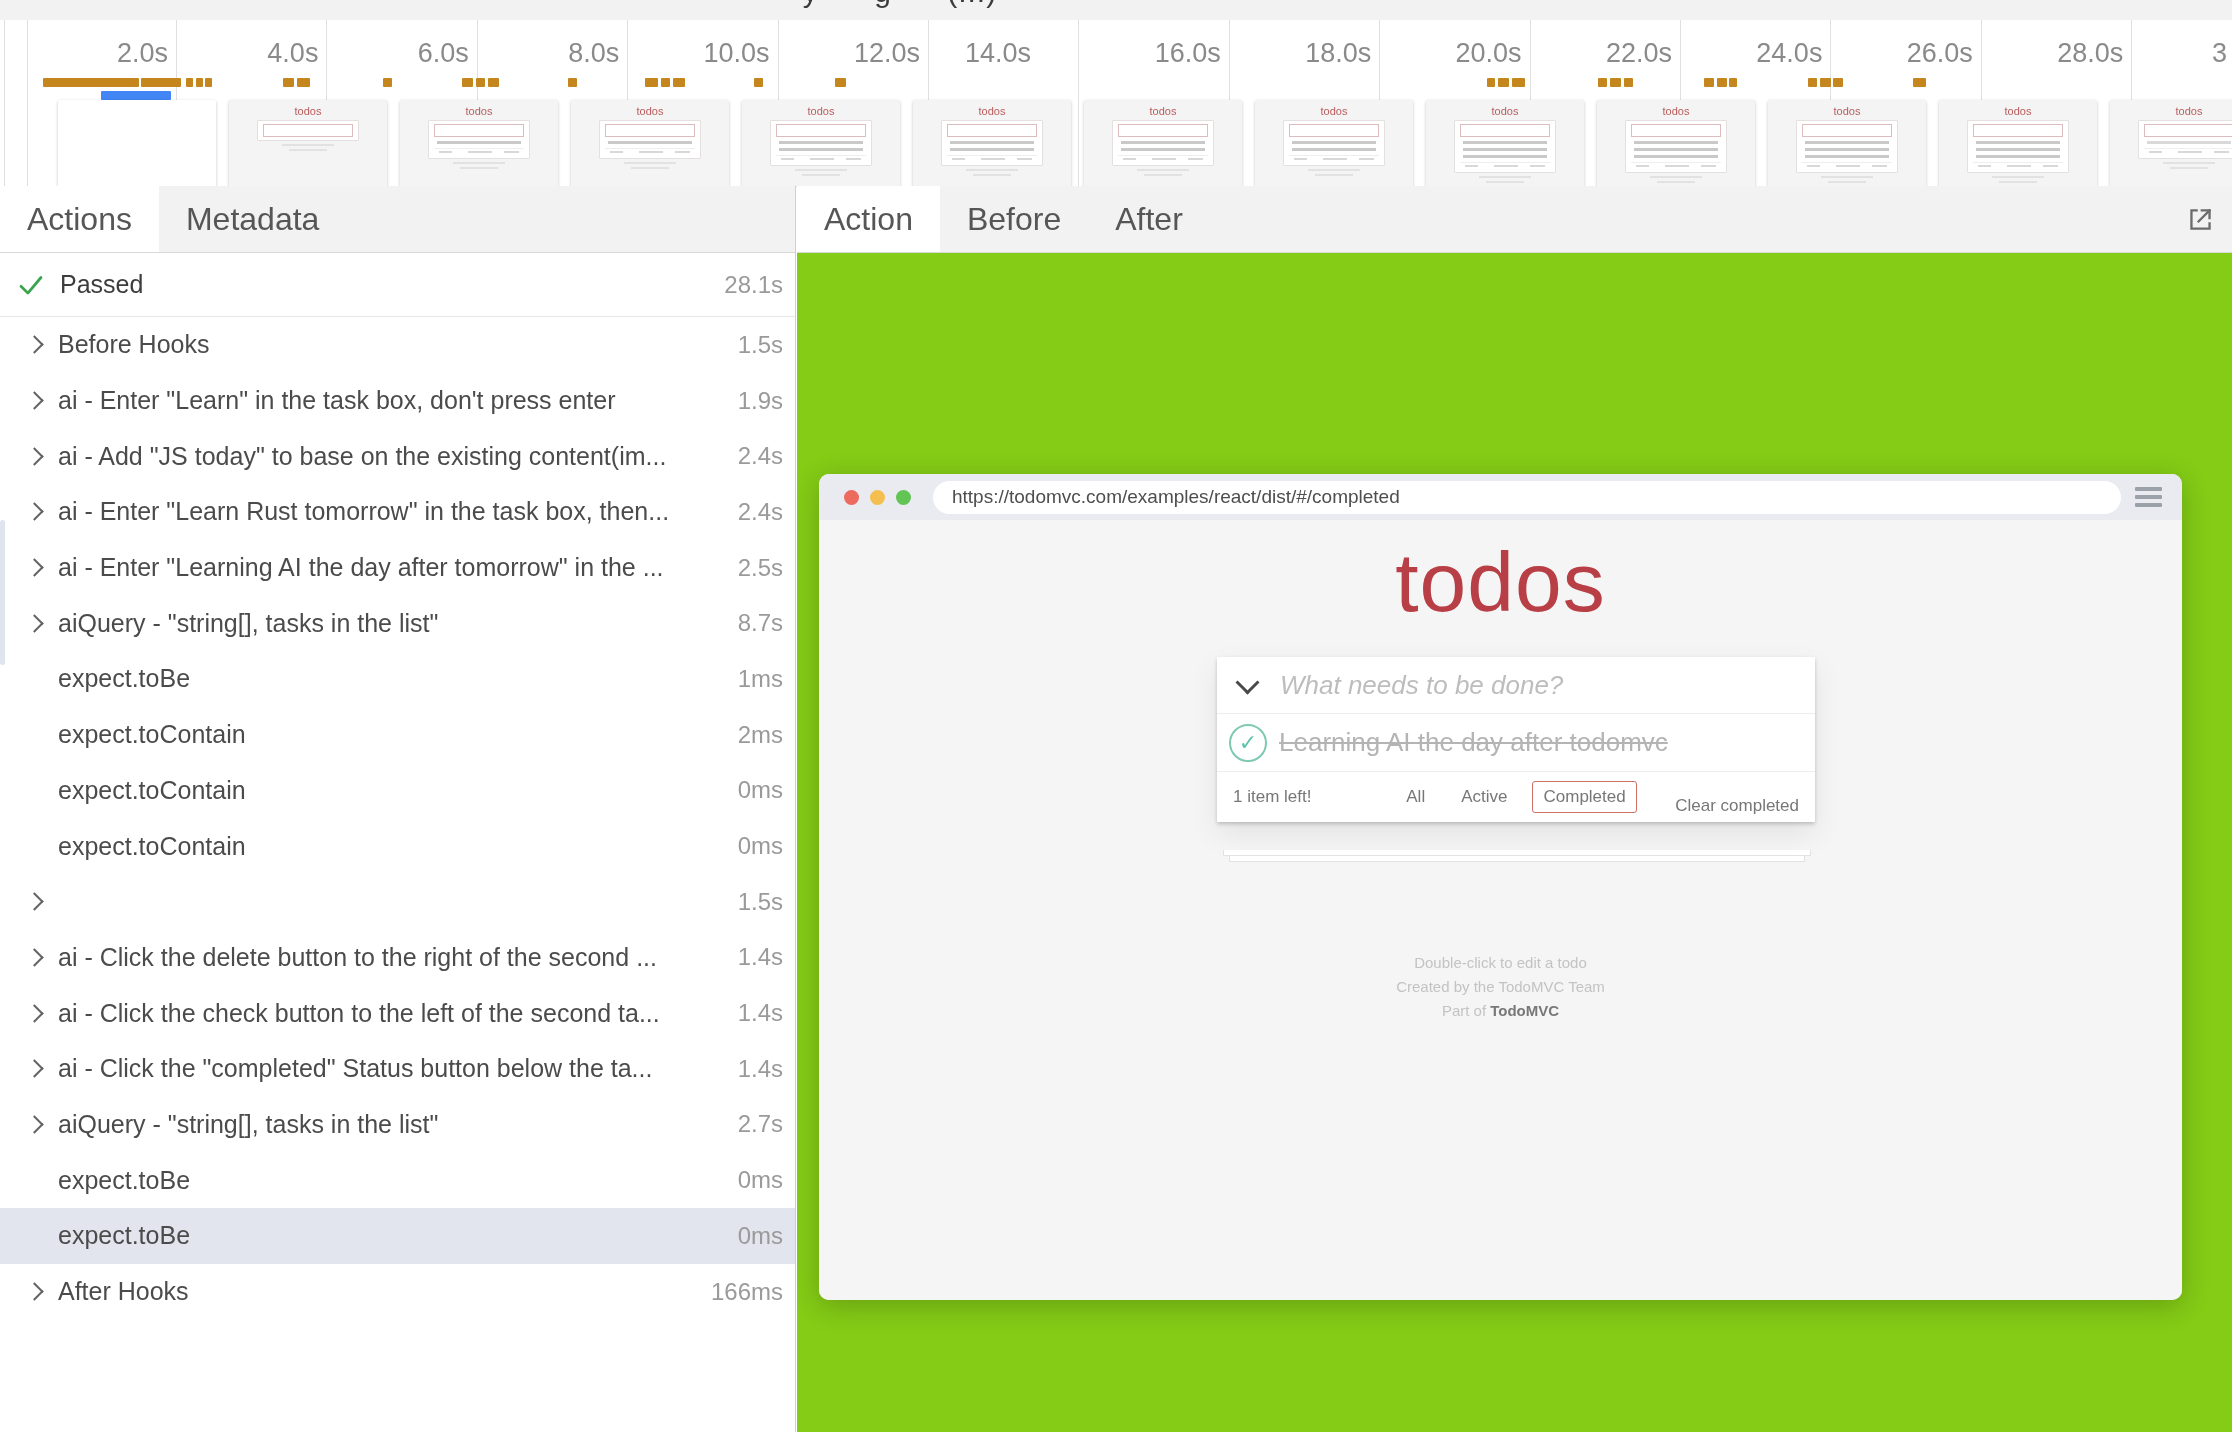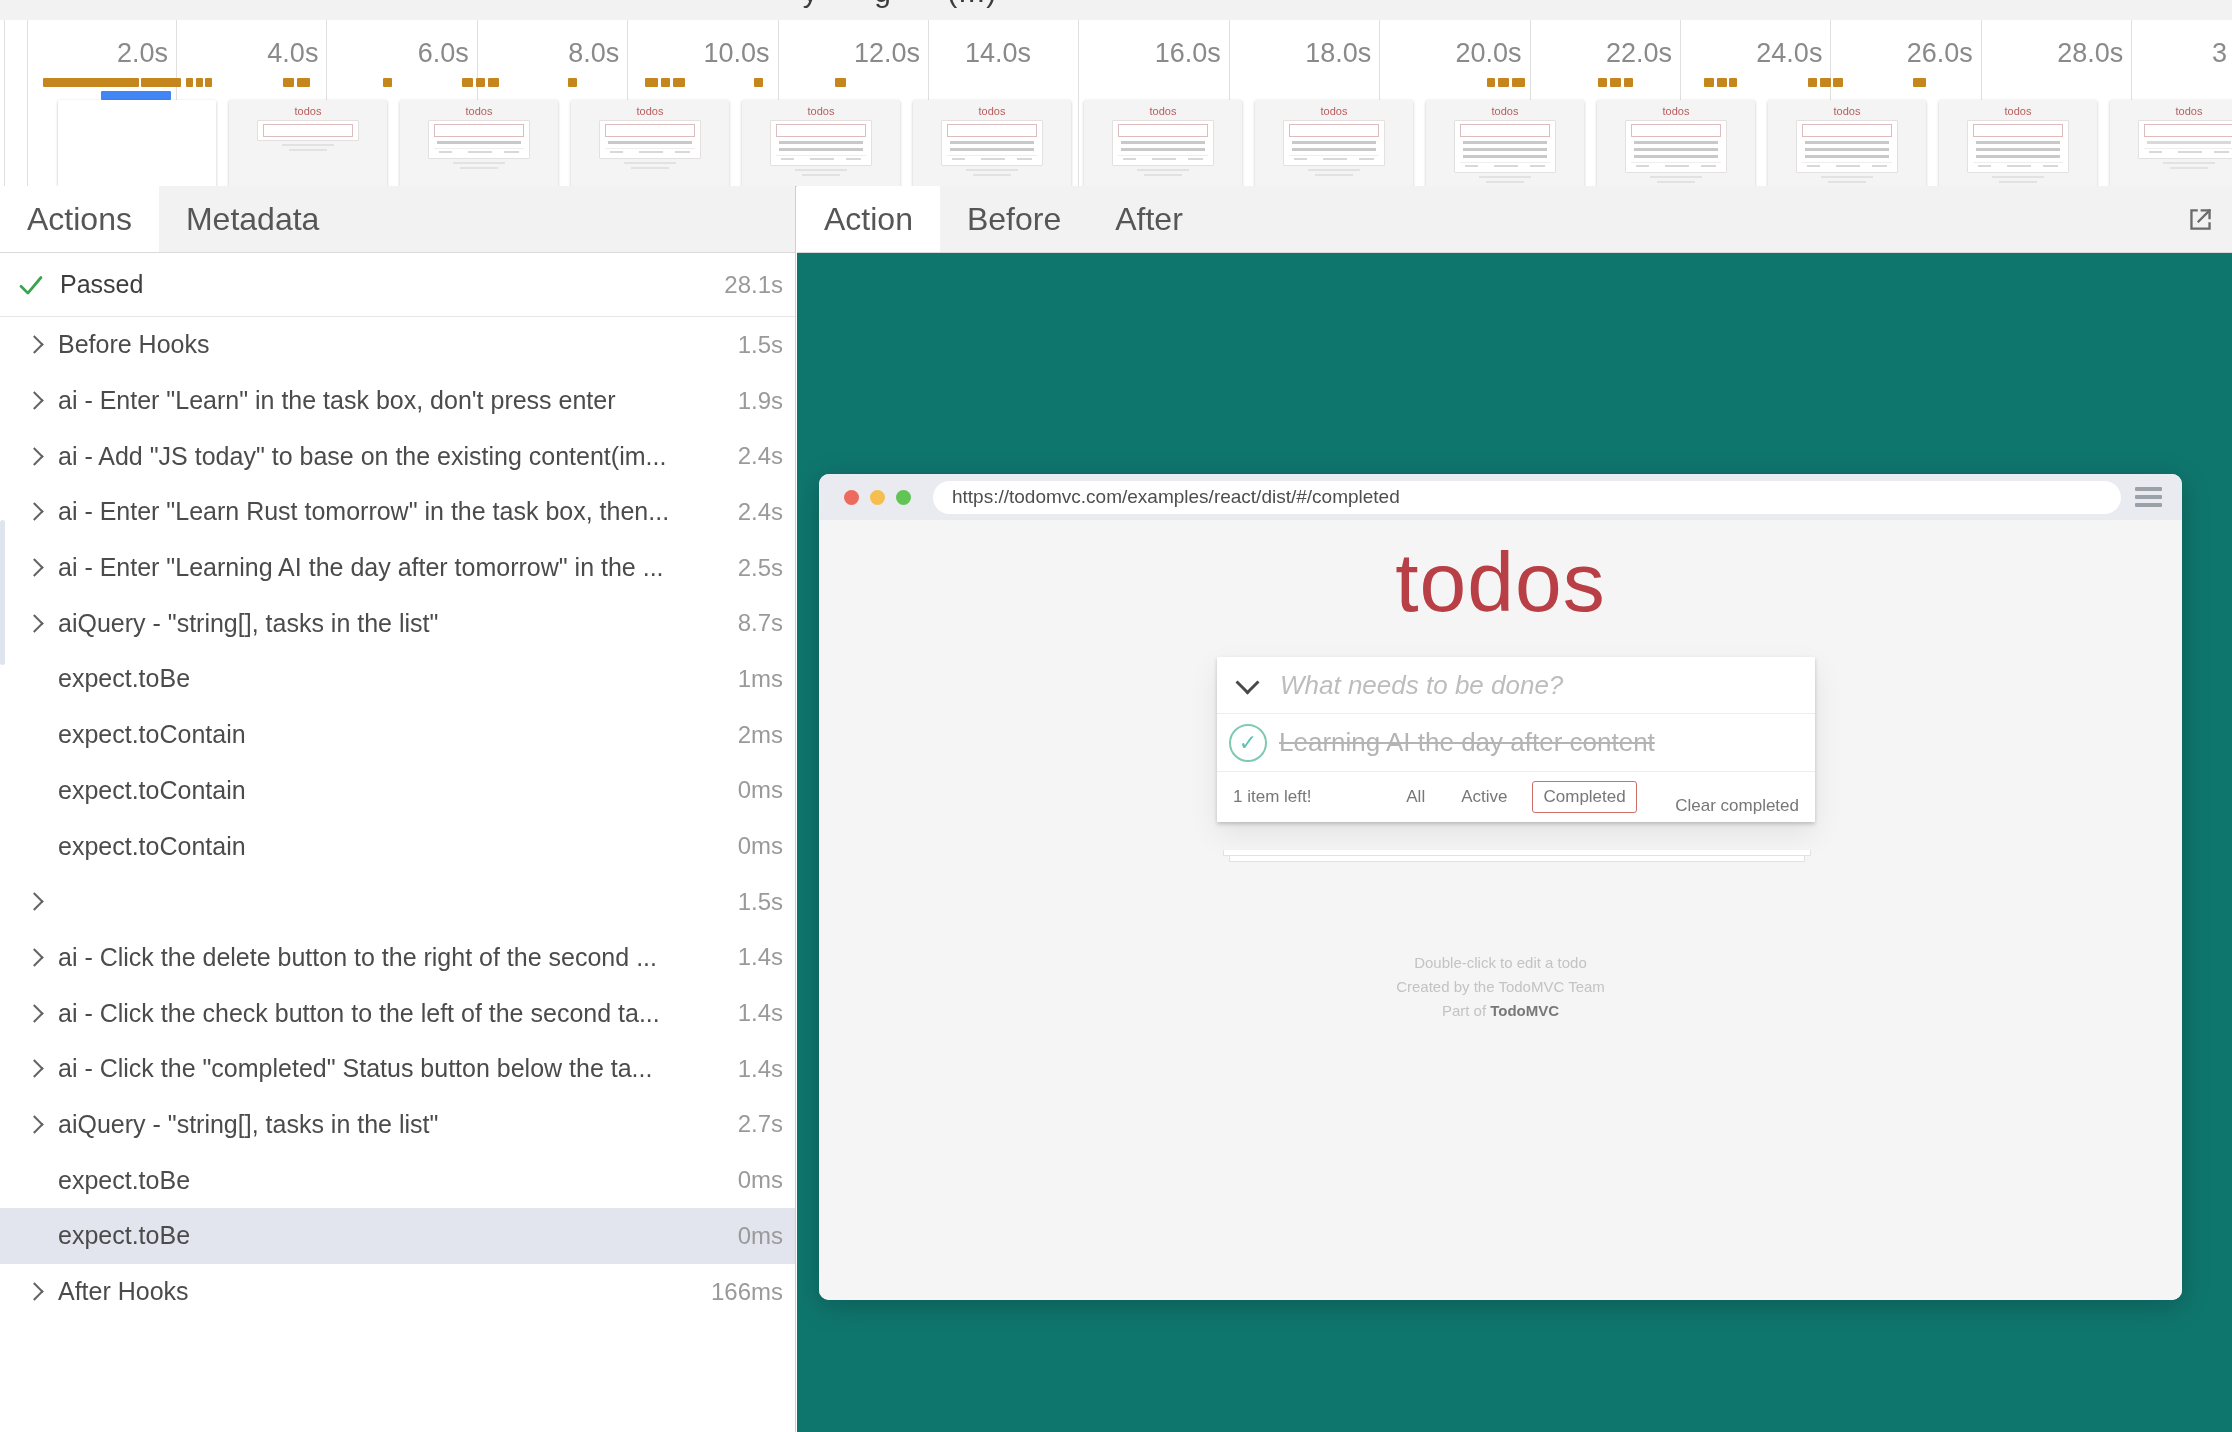--- a/index.html
+++ b/index.html
@@ -26,21 +26,21 @@
   .mini-input{margin:3px 5px 0 5px;height:11px;background:#fff;border:1px solid #dcbcbc;}
   .mini-item{margin:4px 8px 0 8px;height:3px;background:#c9c9c9;}
   .mini-item.struck{background:#d9d9d9;}
   .mini-bar{margin:4px 5px 0 5px;height:6px;border-top:1px solid #eee;position:relative;}
   .mini-bar i{position:absolute;top:2px;height:2px;background:#d8d8d8;display:block;}
   .mini-credit{margin:3px auto 0 auto;height:2px;background:#e2e2e2;}
 
   
   #left-panel{position:absolute;left:0;top:186px;width:796px;height:1246px;background:#fff;
        border-right:1px solid #cfcfcf;box-sizing:border-box;}
-  #right-panel{position:absolute;left:797px;top:186px;width:1435px;height:1246px;background:#0f766e;}
+  #right-panel{position:absolute;left:797px;top:186px;width:1435px;height:1246px;background:#84cc16;}
 
   .tabbar{position:absolute;left:0;top:0;right:0;height:67px;background:#f2f2f2;
        border-bottom:1px solid #d9d9d9;display:flex;align-items:stretch;box-sizing:border-box;}
   .tab{display:flex;align-items:center;padding:0 27px;font-size:32px;color:#565656;cursor:pointer;}
   .tab.active{background:#fff;}
   .tabbar-spacer{flex:1;}
   .popout{display:flex;align-items:center;padding:0 16px;}
 
   
   #status-row{position:absolute;left:0;top:67px;right:0;height:64px;display:flex;align-items:center;
@@ -496,21 +496,21 @@
 
         <div id="todo-card">
           <div id="input-row">
             <span class="chev-down"></span>
             <span id="todo-placeholder">What needs to be done?</span>
           </div>
           <div id="item-row">
             <span class="toggle-circle">
                 <span>✓</span>
               </span>
-            <span id="item-text">Learning AI the day after content</span>
+            <span id="item-text">Learning AI the day after todomvc</span>
           </div>
           <div id="footer-row">
             <span id="items-left">1 item left!</span>
             <div id="filters">
                 <span class="filter">All</span>
                 <span class="filter">Active</span>
                 <span class="filter selected">Completed</span>
               </div>
             <span id="clear-completed">Clear completed</span>
           </div>

